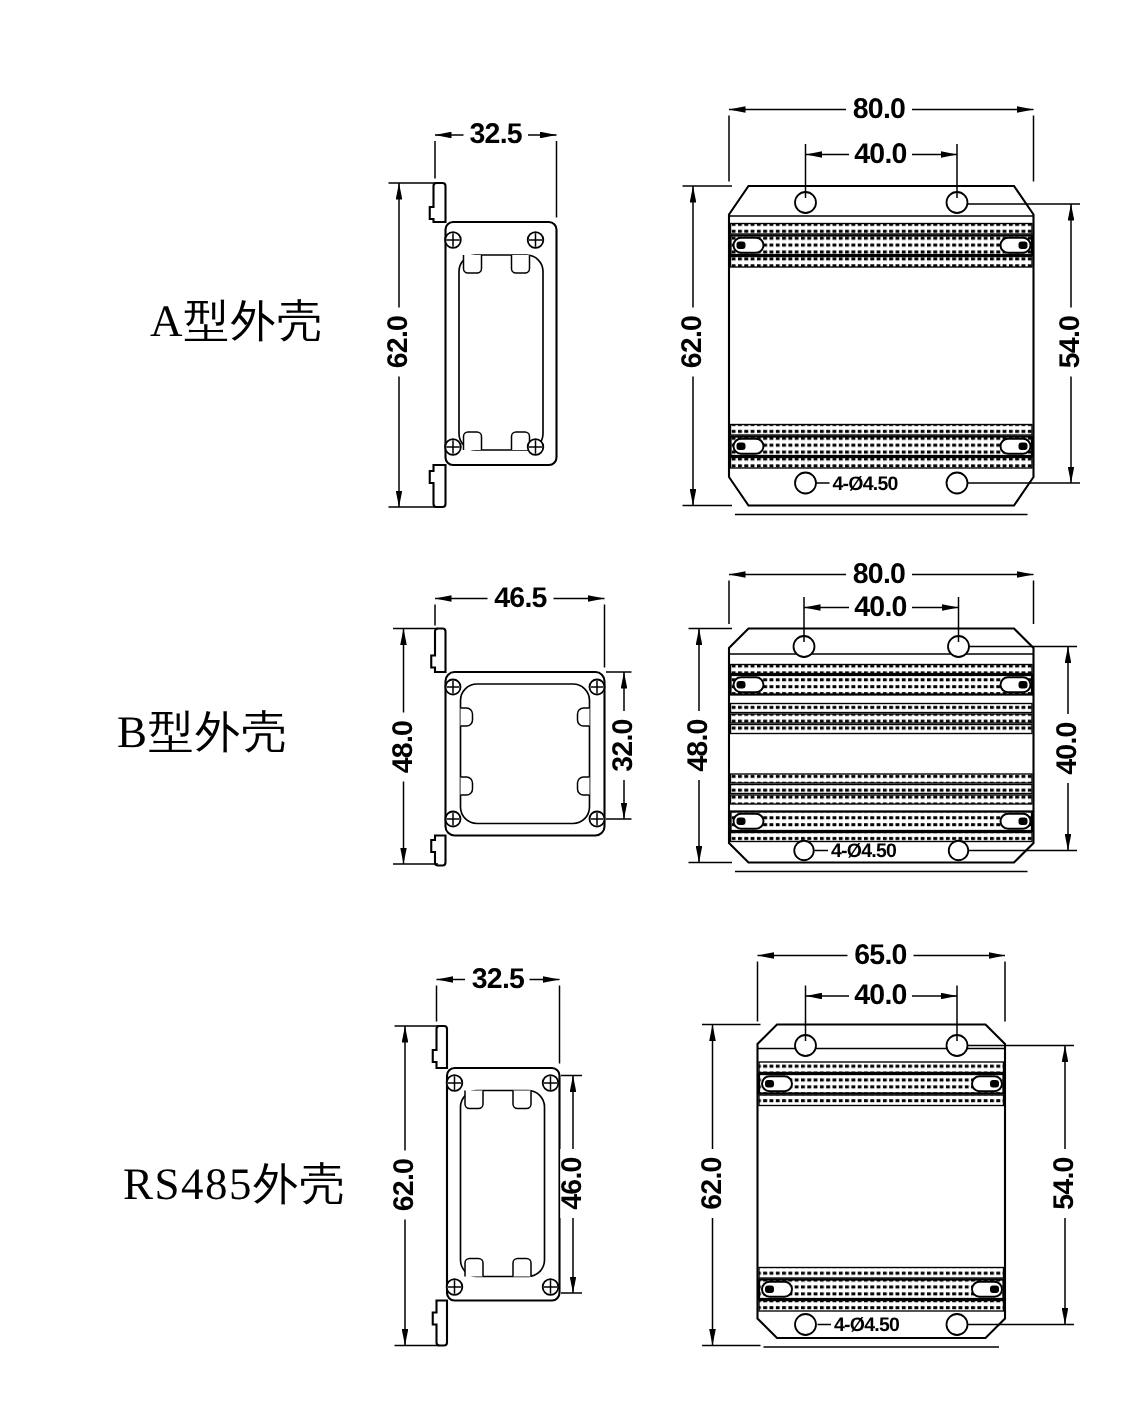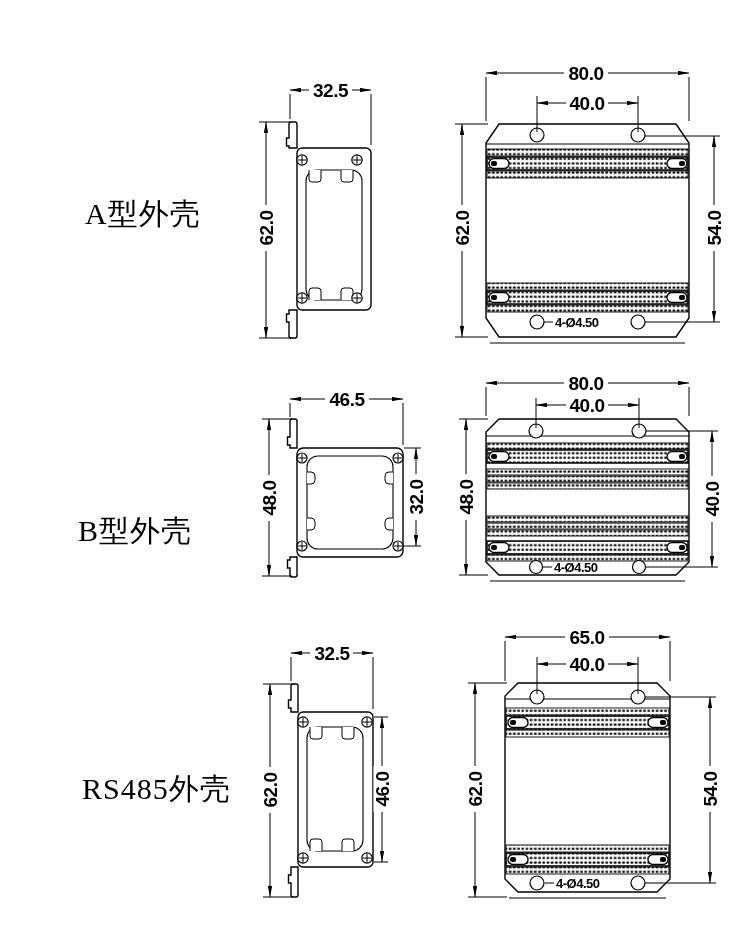--- a/index.html
+++ b/index.html
@@ -33,22 +33,22 @@
     <defs>
       <pattern id="hp" width="4.2" height="4.6" patternUnits="userSpaceOnUse">
         <rect x="0.6" y="1.4" width="2.6" height="2" fill="#000"></rect>
       </pattern>
       <marker id="ar" viewBox="0 0 10 4" refX="10" refY="2" markerWidth="11" markerHeight="4.4" orient="auto-start-reverse" preserveAspectRatio="none" markerUnits="userSpaceOnUse">
         <path d="M0,0 L10,2 L0,4 z" fill="#000"></path>
       </marker>
     </defs>
   </svg>
 
-  <div class="cjk-label" style="left:85px;top:194px;">A型外壳</div>
-  <div class="cjk-label" style="left:78px;top:511px;">B型外壳</div>
+  <div class="cjk-label" style="left:100px;top:194px;">A型外壳</div>
+  <div class="cjk-label" style="left:78px;top:468px;">B型外壳</div>
   <div class="cjk-label" style="left:82px;top:769px;text-align:right;">RS485外壳</div>
 
   <svg style="left:235px;top:70px;" width="155" height="285" viewBox="235 70 155 285">
 
     <path class="ol" d="M297,148 L297,124 A2,2 0 0 0 295,122 L291,122 A2,2 0 0 0 289,124 L289,138 L286.5,138 L286.5,146 L289,146 L289,148 Z"></path>
     <path class="ol" d="M297,310 L297,336 A2,2 0 0 1 295,338 L291,338 A2,2 0 0 1 289,336 L289,322 L286.5,322 L286.5,314 L289,314 L289,310 Z"></path>
     <rect class="ol" x="297" y="148" width="74" height="162" rx="5"></rect>
     <rect class="cav" x="306" y="170" width="56" height="130" rx="11"></rect>
     <path class="ntc" d="M309,170 v9 a3,3 0 0 0 3,3 h6 a3,3 0 0 0 3,-3 v-9"></path>
     <path class="ntc" d="M341,170 v9 a3,3 0 0 0 3,3 h6 a3,3 0 0 0 3,-3 v-9"></path>

